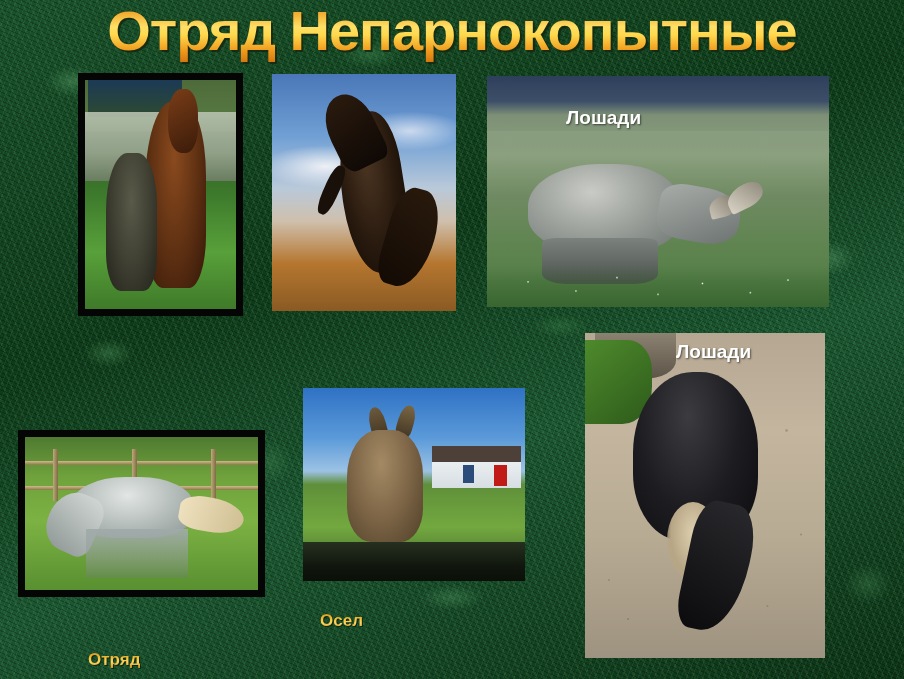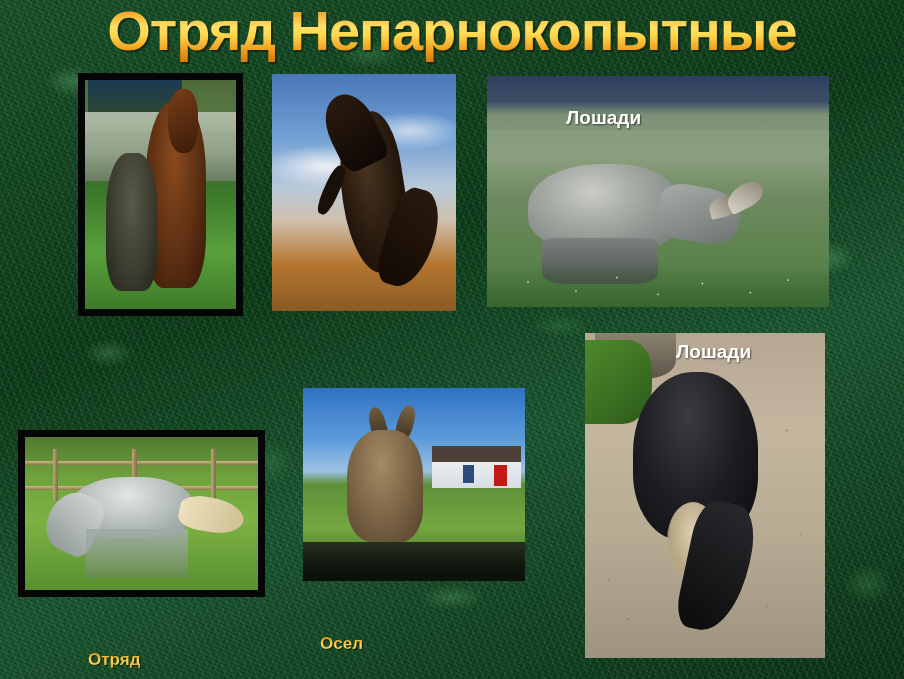--- a/index.html
+++ b/index.html
@@ -310,17 +310,17 @@
       <div class="body"></div>
       <div class="chest"></div>
       <div class="snout"></div>
     </div>
   </div>
 
   <div class="caption-white" style="left:566px; top:107px;">Лошади</div>
 
   <div class="caption-white" style="left:676px; top:341px;">Лошади</div>
 
-  <div class="caption-gold" style="left:320px; top:634px;text-align:right;">Осел</div>
+  <div class="caption-gold" style="left:320px; top:611px;text-align:right;">Осел</div>
 
   <div class="caption-gold" style="left:88px; top:650px;">Отряд</div>
 
 </div>
 
 </body></html>

